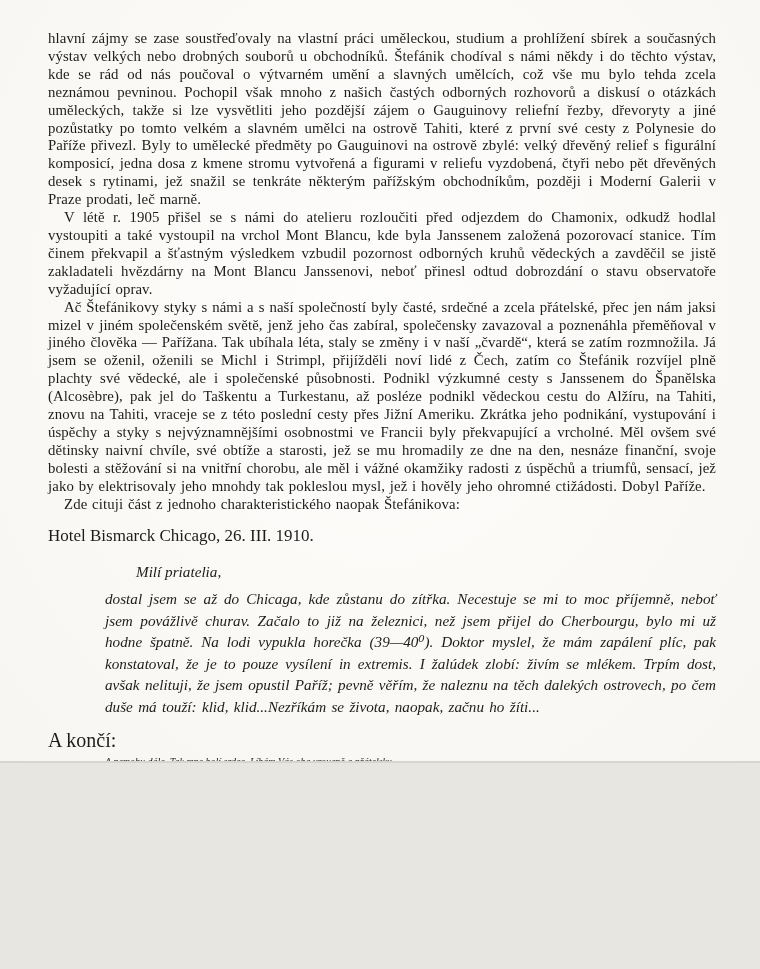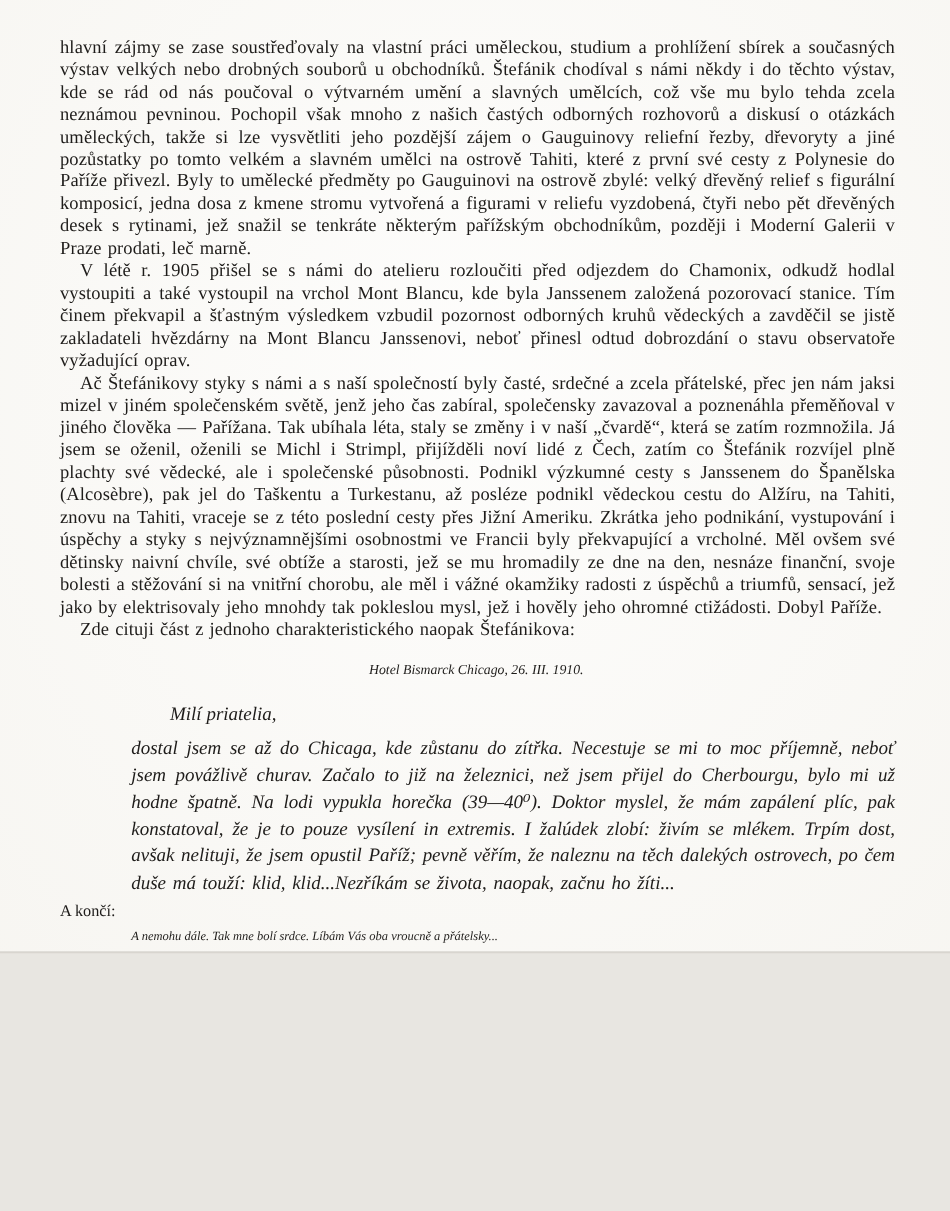--- a/index.html
+++ b/index.html
@@ -34,23 +34,22 @@
     text-align: justify;
     text-indent: 16px;
     letter-spacing: 0.1px;
     word-spacing: 1px;
   }
   .para.no-indent { text-indent: 0; }
   .letter {
     margin-top: 13px;
   }
   .letter-dateline {
-    font-style: italic;
-    font-size: 11px;
-    text-align: center;
+    font-size: 17px;
+    text-align: left;
     padding-right: 2px;
     line-height: 20px;
   }
   .letter-salutation {
     font-style: italic;
     font-size: 15.2px;
     padding-left: 88px;
     line-height: 20px;
     margin-top: 16px;
   }
@@ -58,23 +57,23 @@
     margin: 6px 0 0 0;
     padding-left: 57px;
     font-style: italic;
     font-size: 15.2px;
     line-height: 21.4px;
     text-align: justify;
     word-spacing: 1.5px;
   }
   .letter-interjection {
     font-style: normal;
-    font-size: 13px;
+    font-size: 20px;
     line-height: 21.4px;
-    margin-top: 1px;
+    margin-top: 13px;
   }
   .letter-closing {
     margin: 0;
     padding-left: 57px;
     font-style: italic;
     font-size: 10px;
     line-height: 21.4px;
   }
   .letter-signature {
     font-style: italic;

